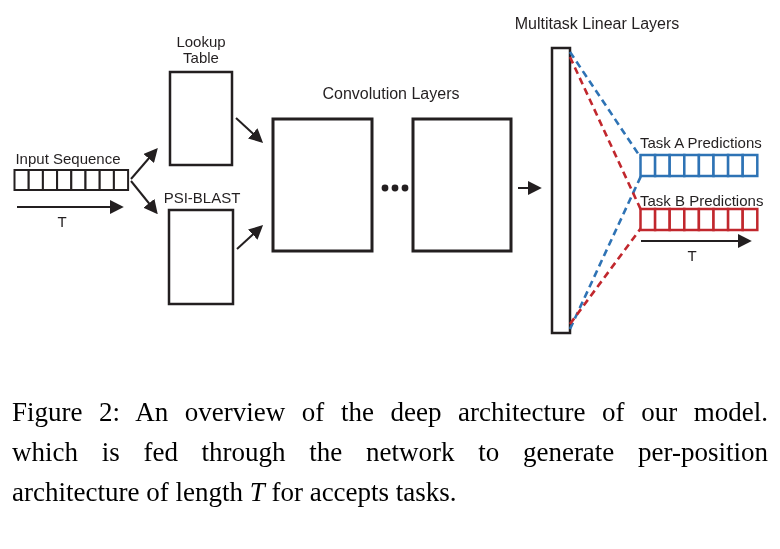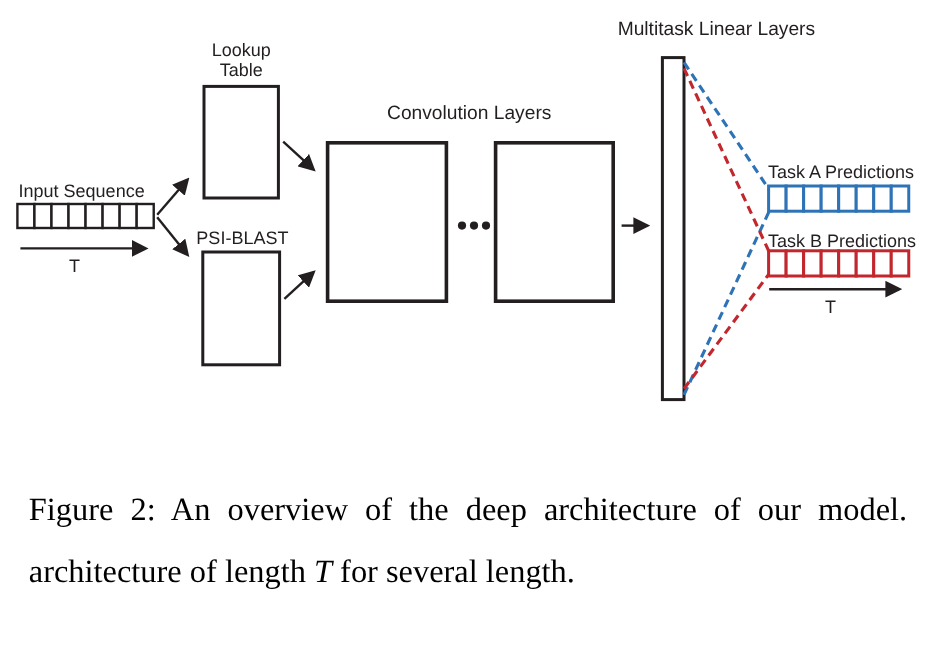--- a/index.html
+++ b/index.html
@@ -27,21 +27,21 @@
   #caption {
     position: absolute;
     left: 8px;
     top: 390px;
     width: 764px;
     font-family: "Liberation Serif", "DejaVu Serif", serif;
     font-size: 27px;
     line-height: 36px;
     color: #000000;
   }
-  .cap-line { margin: 16px; }
+  .cap-line { margin: 4px; }
   .cap-line.just {
     text-align: justify;
     text-align-last: justify;
   }
   .it { font-style: italic; }
 </style>
 </head>
 <body>
 
 <div id="figure-area">
@@ -122,14 +122,15 @@
         <rect x="742.7" y="209" width="14.6" height="21" fill="#ffffff" stroke="#C1272D" stroke-width="2.5"></rect>
       </g>
 
   <line x1="641" y1="241" x2="749" y2="241" stroke="#231F20" stroke-width="2" marker-end="url(#ah)"></line>
   <text x="692" y="261" text-anchor="middle" class="diag-label">T</text>
 </svg>
 </div>
 
 <div id="caption">
   <p class="cap-line just"><span>Figure 2: An overview of the deep architecture of our model.</span></p>
-  <p class="cap-line"><span>architecture of length </span><span class="it">T</span><span> for several length.</span></p>
+  <p class="cap-line just"><span>which is fed through the network to generate per-position</span></p>
+  <p class="cap-line"><span>architecture of length </span><span class="it">T</span><span> for accepts tasks.</span></p>
 </div>
 
 </body></html>

